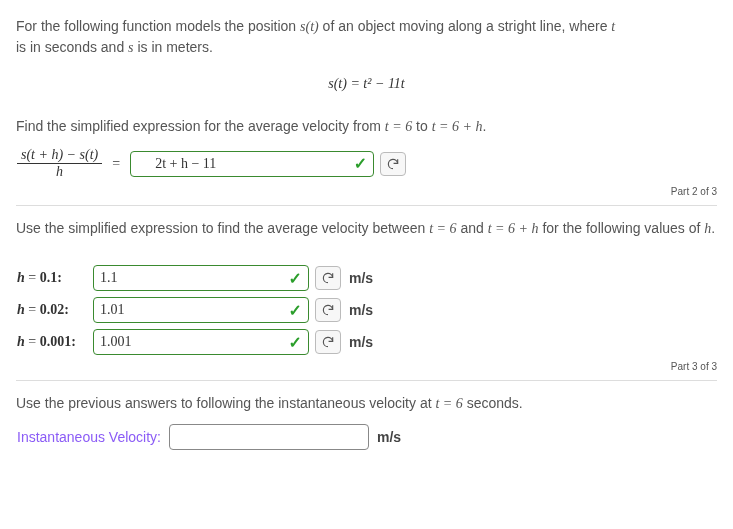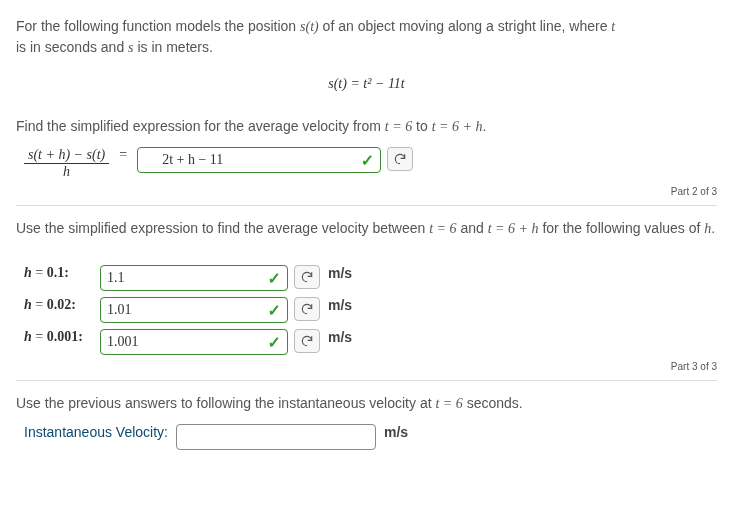--- a/index.html
+++ b/index.html
@@ -23,38 +23,38 @@
   .frac {
     display: inline-block;
     text-align: center;
     vertical-align: middle;
     font-family: 'Times New Roman', serif;
     font-style: italic;
   }
   .frac .num { display:block; padding: 0 4px; }
   .frac .den { display:block; border-top: 1px solid #333; padding: 0 4px; }
 
-  .row { display: flex; margin: 6px 8px; }
+  .row { display: flex; align-items: center; margin: 6px 1px; }
   .eq-sign { font-family: 'Times New Roman', serif; margin: 0 10px; }
 
   .input-box {
     border: 1px solid #3a8a2f;
     border-radius: 4px;
     padding: 3px 6px;
     height: 26px;
     font-family: 'Times New Roman', serif;
     font-size: 14px;
     color: #333;
     min-width: 60px;
     display: inline-flex;
     align-items: center;
     position: relative;
   }
   .input-box.wide { width: 244px; padding-left: 24px; }
-  .input-box.med  { width: 188px; }
+  .input-box.med  { width: 216px; }
   .input-box.empty{ border-color:#888; width:200px; }
 
   .check {
     color: #2b9e2b;
     font-size: 16px;
     font-weight: bold;
     margin-left: auto;
   }
   .refresh-btn {
     display: inline-flex;
@@ -70,21 +70,21 @@
   }
   .refresh-btn svg { width: 14px; height: 14px; stroke:#555; fill:none; stroke-width:2; }
 
   .h-label {
     font-family: 'Times New Roman', serif;
     min-width: 76px;
   }
   .h-label .var { font-style: italic; font-weight: bold; }
   .unit { font-family: Arial, sans-serif; color:#444; margin-left: 8px; font-weight: bold; }
 
-  .final-label { color:#0c4a6e; margin-right: 8px; }
+  .final-label { color:#8b5cf6; margin-right: 8px; }
 </style>
 </head>
 <body>
 
 <div class="prompt">
   <span>For the following function models the position </span><span class="math-it">s(t)</span><span> of an object moving along a stright line, where </span><span class="math-it">t</span><br>
   <span> is in seconds and </span><span class="math-it">s</span><span> is in meters.</span>
 </div>
 
 <div class="equation">

